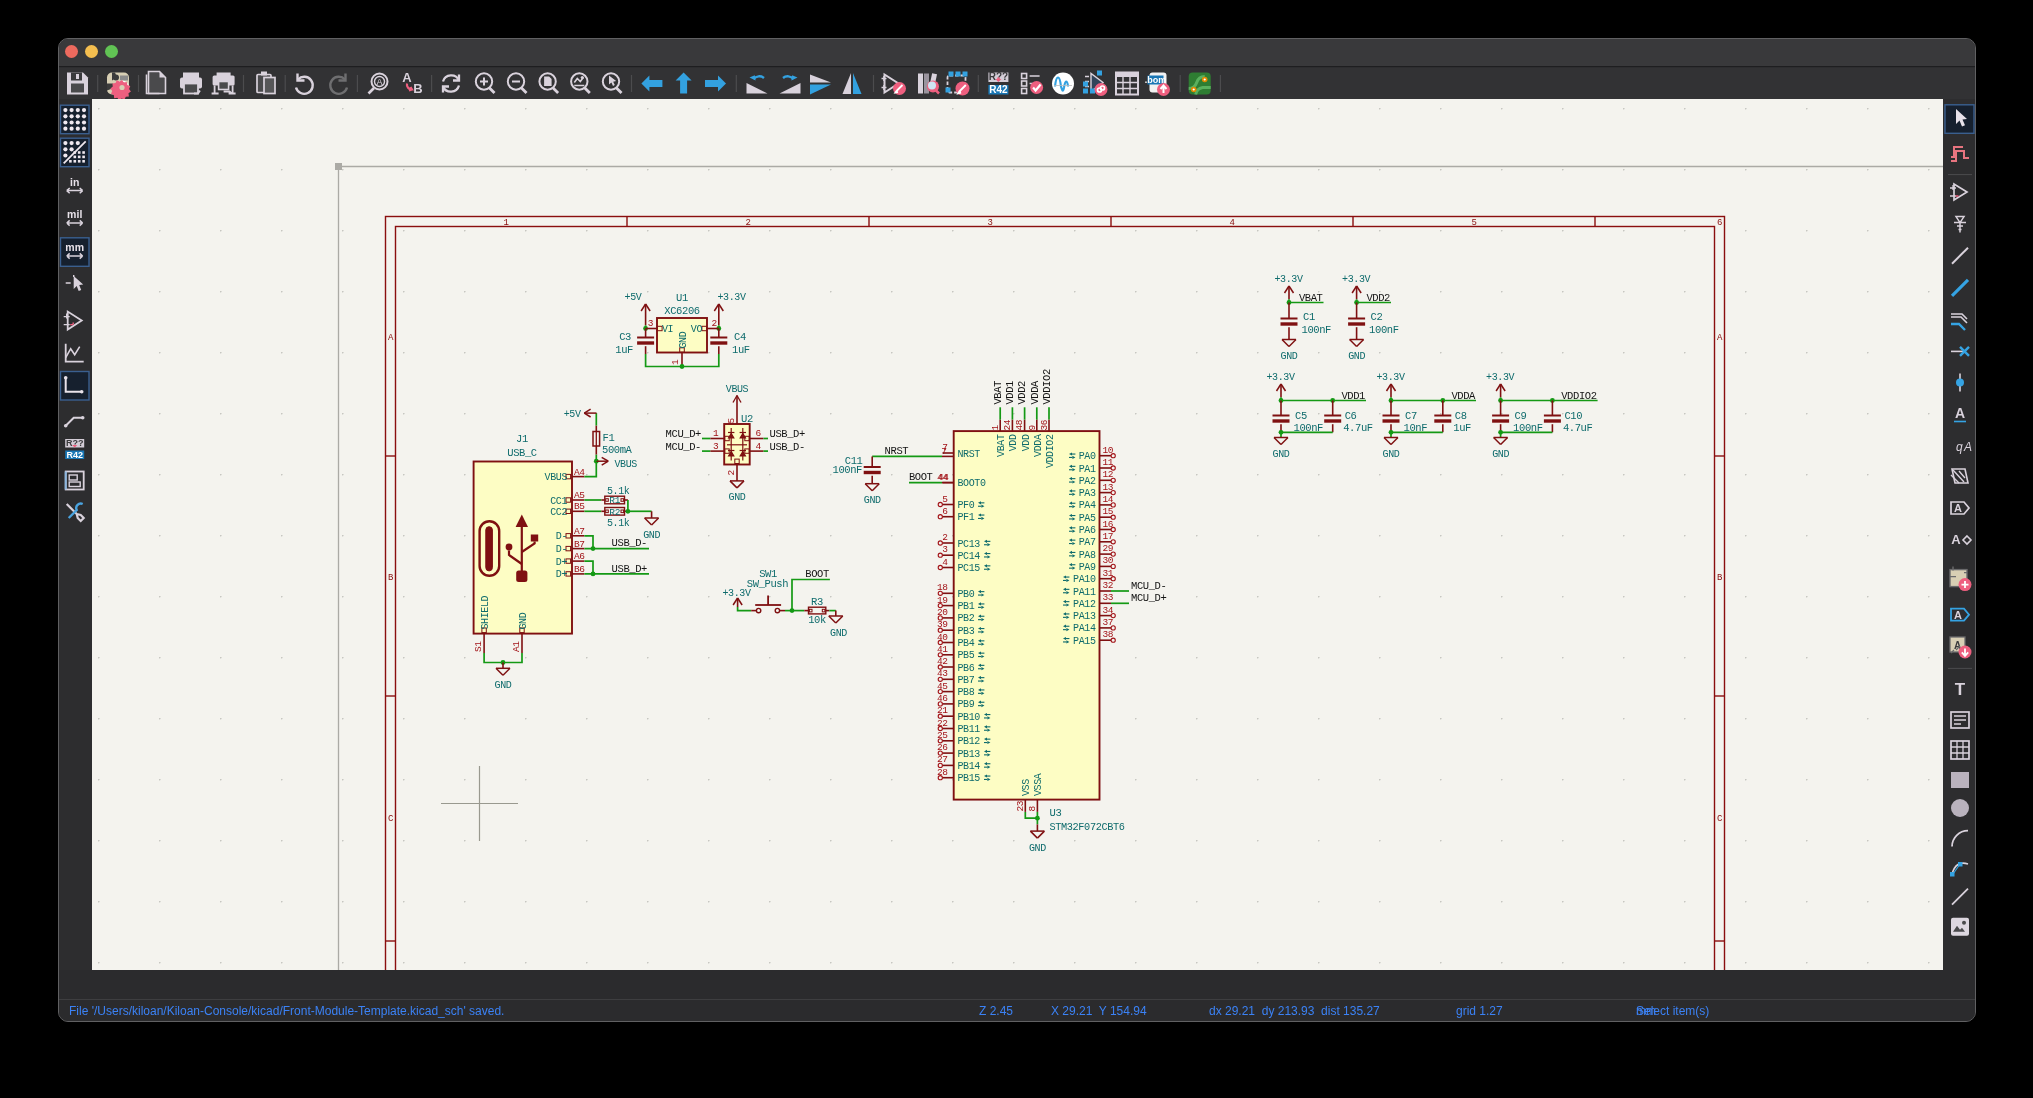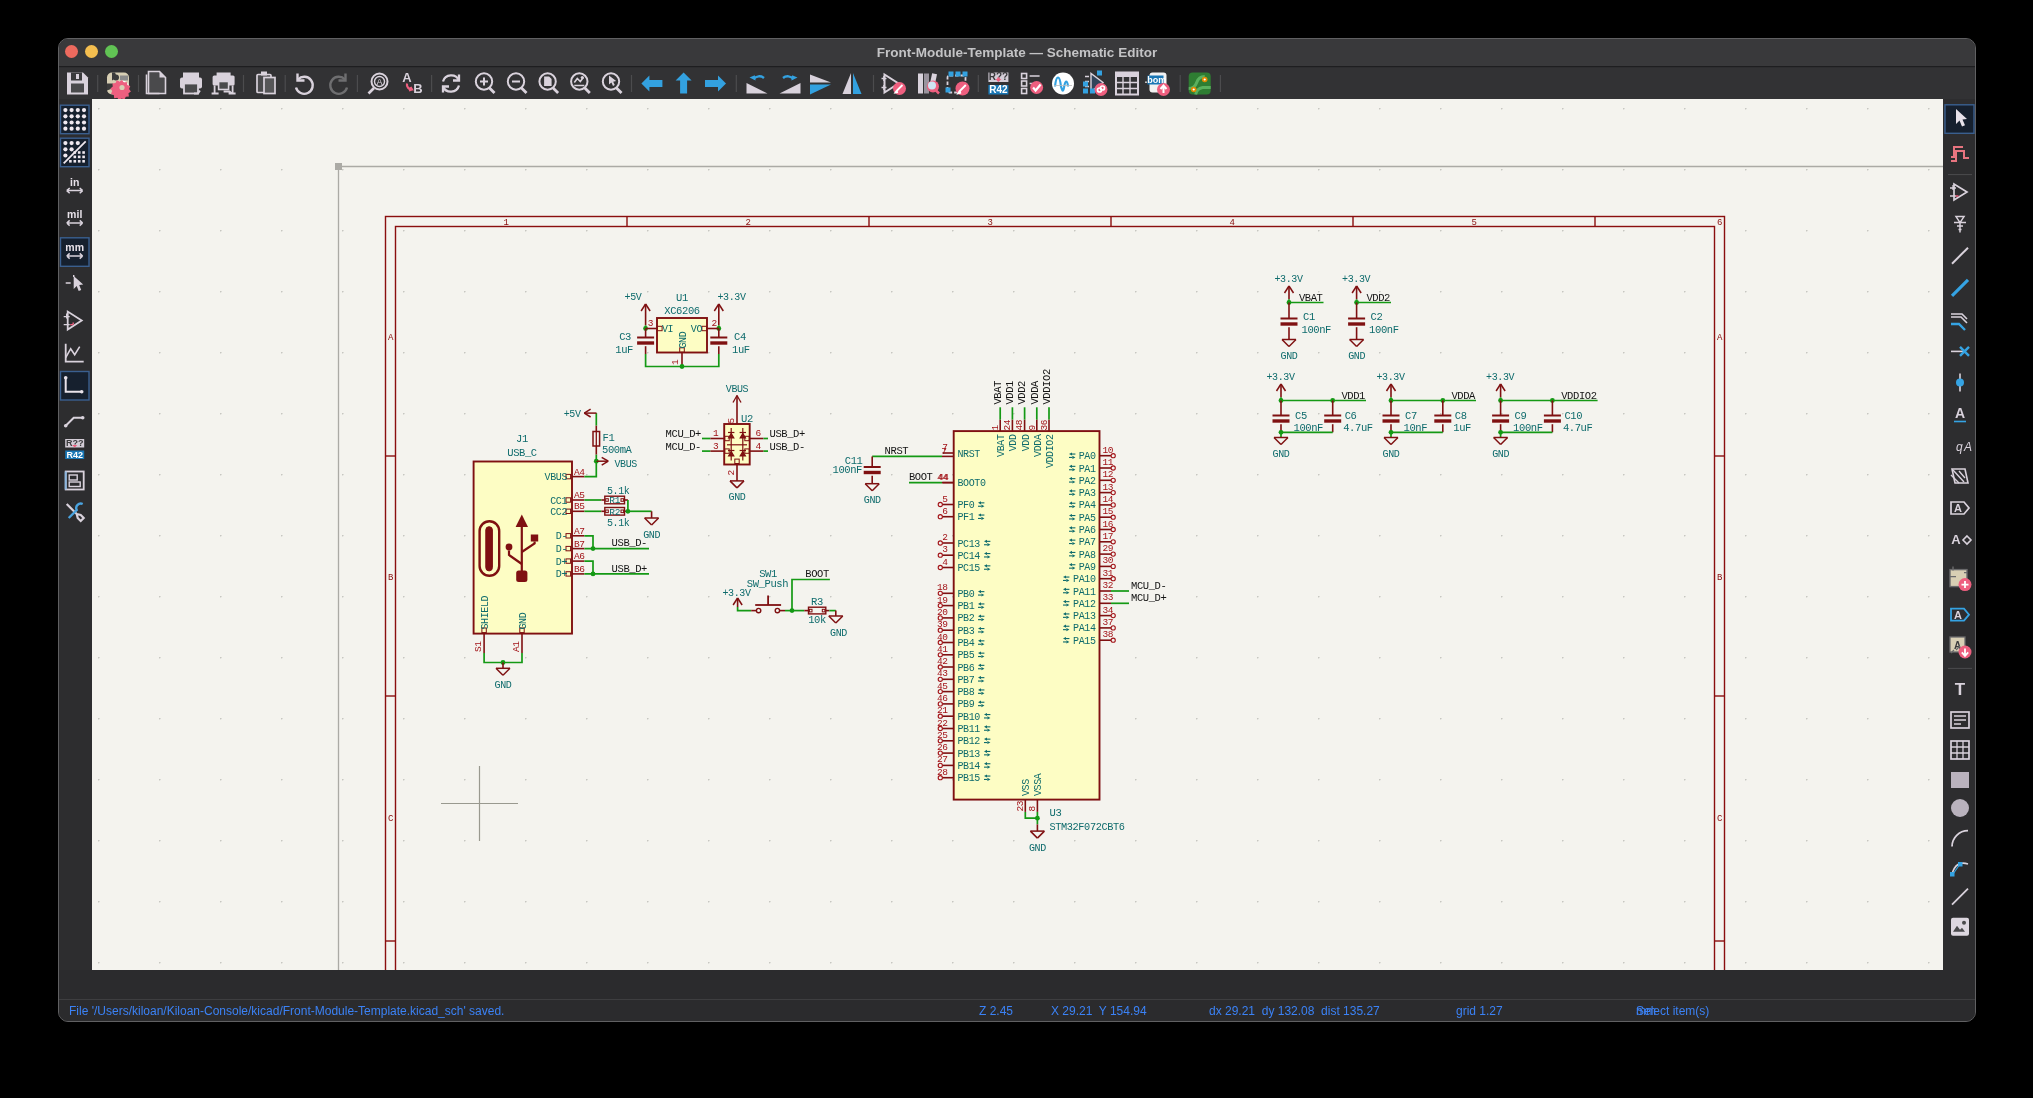--- a/index.html
+++ b/index.html
@@ -13,21 +13,20 @@
 .canvaswrap { position:absolute; left:33px; top:60px; width:1851px; height:871px; background:#f4f3ee; }
 .statusbar { position:absolute; left:0; top:931px; width:100%; height:53px; background:#2b2b2d; }
 .statusrow { position:absolute; left:0; top:29px; width:100%; height:24px; border-top:1px solid #3e3e40; color:#3b82f6; font-size:12px; }
 .statusrow span { position:absolute; top:4px; white-space:pre; }
 </style></head><body>
 <div class="win">
   <div class="titlebar">
     <div class="tl" style="left:5.5px;background:#ed6a5e"></div>
     <div class="tl" style="left:25.5px;background:#f4be4f"></div>
     <div class="tl" style="left:45.5px;background:#61c354"></div>
-    <div class="title">Front-Module-Template — Schematic Editor</div>
   </div>
   <div class="toolbar"></div>
   <svg width="1918" height="32" viewBox="58 0 1918 32" style="position:absolute;left:0;top:28px">
       <line x1="96.7" y1="8" x2="96.7" y2="25" stroke="#4c4c4e" stroke-width="1.2"></line>
       <line x1="137.5" y1="8" x2="137.5" y2="25" stroke="#4c4c4e" stroke-width="1.2"></line>
       <line x1="242.5" y1="8" x2="242.5" y2="25" stroke="#4c4c4e" stroke-width="1.2"></line>
       <line x1="284.2" y1="8" x2="284.2" y2="25" stroke="#4c4c4e" stroke-width="1.2"></line>
       <line x1="356.4" y1="8" x2="356.4" y2="25" stroke="#4c4c4e" stroke-width="1.2"></line>
       <line x1="430.6" y1="8" x2="430.6" y2="25" stroke="#4c4c4e" stroke-width="1.2"></line>
       <line x1="630.5" y1="8" x2="630.5" y2="25" stroke="#4c4c4e" stroke-width="1.2"></line>
@@ -1286,18 +1285,18 @@
           <line x1="440" y1="802.5" x2="517" y2="802.5"></line>
           <line x1="478.5" y1="765" x2="478.5" y2="840"></line>
         </g>
 </g>
 </svg>
   <div class="statusbar">
     <div class="statusrow">
       <span style="left:10px">File '/Users/kiloan/Kiloan-Console/kicad/Front-Module-Template.kicad_sch' saved.</span>
       <span style="left:920px">Z 2.45</span>
       <span style="left:992px">X 29.21  Y 154.94</span>
-      <span style="left:1150px">dx 29.21  dy 132.08  dist 135.27</span>
+      <span style="left:1150px">dx 29.21  dy 213.93  dist 135.27</span>
       <span style="left:1397px">grid 1.27</span>
       <span style="left:1577px">mm</span>
       <span style="left:1577px">Select item(s)</span>
     </div>
   </div>
 </div>
 </body></html>

